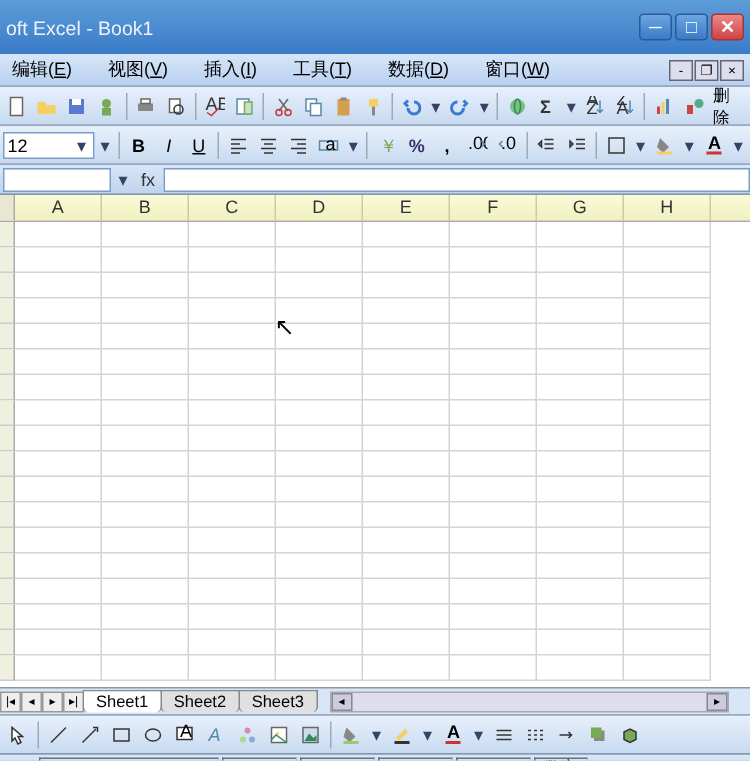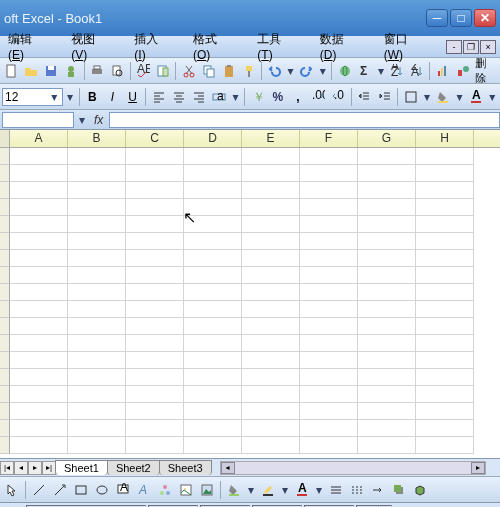--- a/index.html
+++ b/index.html
@@ -19,21 +19,21 @@
 
 .toolbar { height: 26px; background: linear-gradient(#e8f0fc, #c8daf0); display: flex; align-items: center; padding: 0 2px; gap: 1px; border-bottom: 1px solid #9ab; overflow: hidden; }
 .tbtn { width: 20px; height: 20px; display: flex; align-items: center; justify-content: center; border: 1px solid transparent; border-radius: 2px; }
 .sep { width: 1px; height: 18px; background: #9ab; margin: 0 2px; }
 .combo { height: 18px; background: #fff; border: 1px solid #7a9cc8; display: flex; align-items: center; padding: 0 2px; }
 .combo-drop { width: 12px; text-align: center; color: #346; }
 .tbtn svg { width: 14px; height: 14px; }
 
 .formula-bar { height: 20px; background: linear-gradient(#d8e6f8, #c0d4ec); display: flex; align-items: center; border-bottom: 1px solid #89a; }
 .name-box { width: 72px; height: 16px; background: #fff; border: 1px solid #7a9cc8; margin: 0 2px; }
-.fx-label { font-style: italic; padding: 0 6px; color: #333; }
+.fx-label { padding: 0 6px; color: #333; }
 .formula-input { flex: 1; height: 16px; background: #fff; border: 1px solid #7a9cc8; }
 
 .grid-area { position: relative; height: 328px; background: #fff; overflow: hidden; }
 .col-headers { display: flex; height: 18px; background: linear-gradient(#fafad8, #f0f0c0); border-bottom: 1px solid #aaa; }
 .corner { width: 10px; border-right: 1px solid #aaa; background: #e8e8d0; }
 .col-h { flex: 0 0 58px; text-align: center; border-right: 1px solid #cc9; line-height: 17px; color: #333; }
 .rows { height: 310px; }
 .row { display: flex; height: 17px; }
 .row-h { width: 10px; border-right: 1px solid #aaa; border-bottom: 1px solid #ccc; background: #f0f0e0; }
 .cell { flex: 0 0 58px; border-right: 1px solid #d4d4d4; border-bottom: 1px solid #d4d4d4; }
@@ -68,21 +68,20 @@
     <div class="win-btn">─</div>
     <div class="win-btn">□</div>
     <div class="win-btn close">✕</div>
   </div>
 </div>
 
 <div class="menubar">
   <span class="menu-item"><span>编辑</span>(<u>E</u>)</span>
   <span class="menu-item"><span>视图</span>(<u>V</u>)</span>
   <span class="menu-item"><span>插入</span>(<u>I</u>)</span>
-  <span class="menu-item"><span>格式</span>(<u>O</u>)</span>
   <span class="menu-item"><span>工具</span>(<u>T</u>)</span>
   <span class="menu-item"><span>数据</span>(<u>D</u>)</span>
   <span class="menu-item"><span>窗口</span>(<u>W</u>)</span>
   <div class="mdi-btns">
     <div class="mdi-btn">-</div>
     <div class="mdi-btn">❐</div>
     <div class="mdi-btn">×</div>
   </div>
 </div>
 

